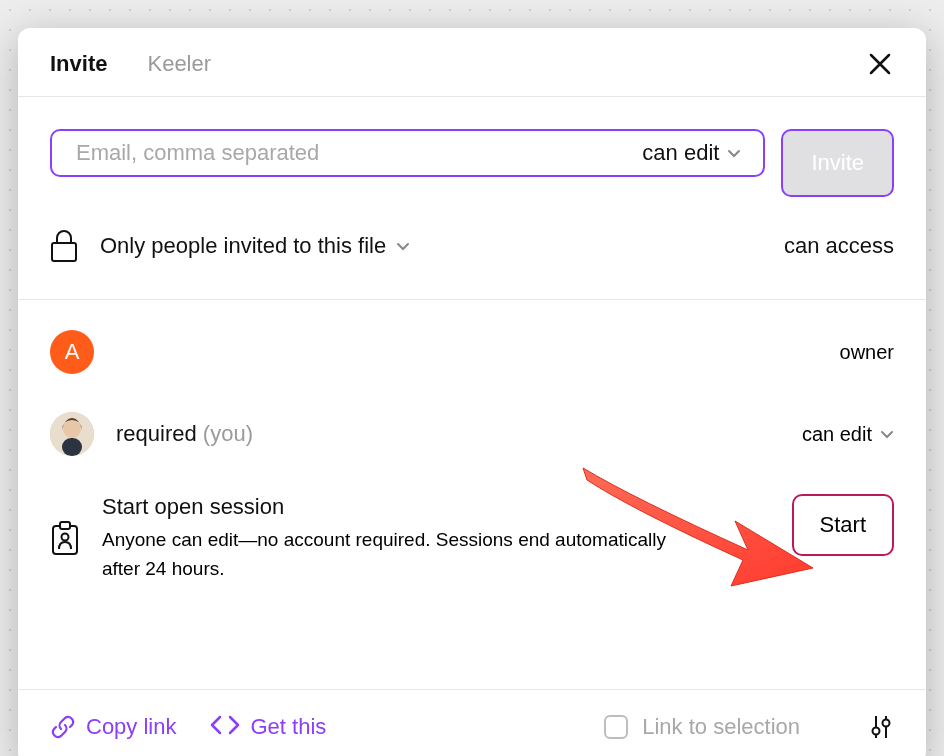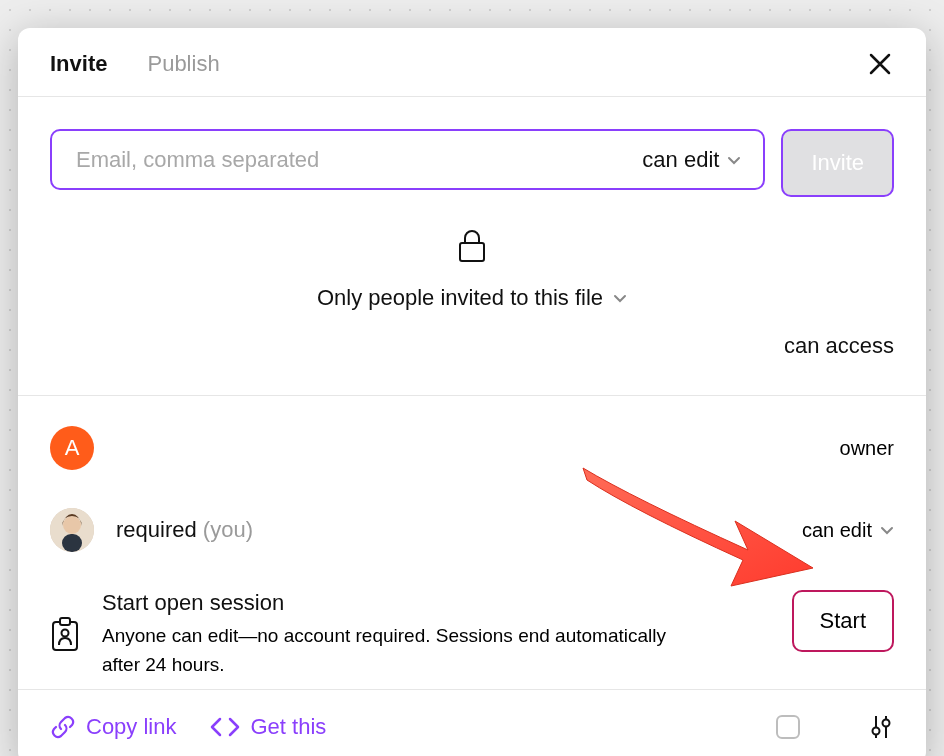--- a/index.html
+++ b/index.html
@@ -67,21 +67,21 @@
     display: flex;
     gap: 16px;
     margin-bottom: 32px;
   }
   .email-box {
     flex: 1;
     display: flex;
     align-items: center;
     border: 2.5px solid #8a3ffc;
     border-radius: 10px;
-    height: 61px;
+    height: 48px;
     padding: 0 22px;
     justify-content: flex-end;
   }
   .email-input {
     flex: 1;
     border: none;
     outline: none;
     font-size: 22px;
     color: #333;
   }
@@ -107,21 +107,20 @@
     font-weight: 500;
     padding: 0 28px;
     height: 68px;
     cursor: pointer;
   }
   .access-row {
     display: flex;
     align-items: center;
     gap: 22px;
     margin-bottom: 36px;
-    flex-direction: column;
   }
   .lock-icon {
     width: 28px; height: 34px;
   }
   .access-scope {
     font-size: 22px;
     color: #111;
     display: flex;
     align-items: center;
     gap: 10px;
@@ -207,21 +206,20 @@
   }
   .footer {
     border-top: 1px solid #e6e6e6;
     padding: 24px 32px;
     display: flex;
     align-items: center;
     gap: 34px;
   }
   .footer-link {
     display: flex;
-    align-items: center;
     gap: 10px;
     color: #8a3ffc;
     font-size: 22px;
     cursor: pointer;
   }
   .footer-check {
     margin-left: auto;
     display: flex;
     align-items: center;
     gap: 14px;
@@ -249,21 +247,21 @@
 </style>
 </head>
 <body>
 
 <div class="backdrop"></div>
 
 <div class="modal">
 
   <div class="header">
     <div class="tab active">Invite</div>
-    <div class="tab">Publish</div>
+    <div class="tab">Keeler</div>
     <div class="close">
       <svg width="22" height="22" viewBox="0 0 22 22">
           <path d="M2 2 L20 20 M20 2 L2 20" stroke="#111" stroke-width="2.5" stroke-linecap="round" fill="none"></path>
         </svg>
     </div>
   </div>
 
   <div class="body">
 
     <div class="invite-row">
@@ -359,20 +357,21 @@
       <span>Copy link</span>
     </div>
     <div class="footer-link">
       <svg width="30" height="22" viewBox="0 0 30 22">
           <path d="M10 3 L2 11 L10 19 M20 3 L28 11 L20 19" stroke="#8a3ffc" stroke-width="2.5" fill="none" stroke-linecap="round" stroke-linejoin="round"></path>
         </svg>
       <span>Get this</span>
     </div>
     <div class="footer-check">
       <span class="checkbox"></span>
+      <span>Link to selection</span>
     </div>
     <span class="settings-icon" style="margin-left:34px">
       <svg width="26" height="26" viewBox="0 0 26 26">
           <line x1="8" y1="2" x2="8" y2="24" stroke="#111" stroke-width="2"></line>
           <line x1="18" y1="2" x2="18" y2="24" stroke="#111" stroke-width="2"></line>
           <circle cx="8" cy="17" r="3.5" fill="#fff" stroke="#111" stroke-width="2"></circle>
           <circle cx="18" cy="9" r="3.5" fill="#fff" stroke="#111" stroke-width="2"></circle>
         </svg>
     </span>
   </div>

